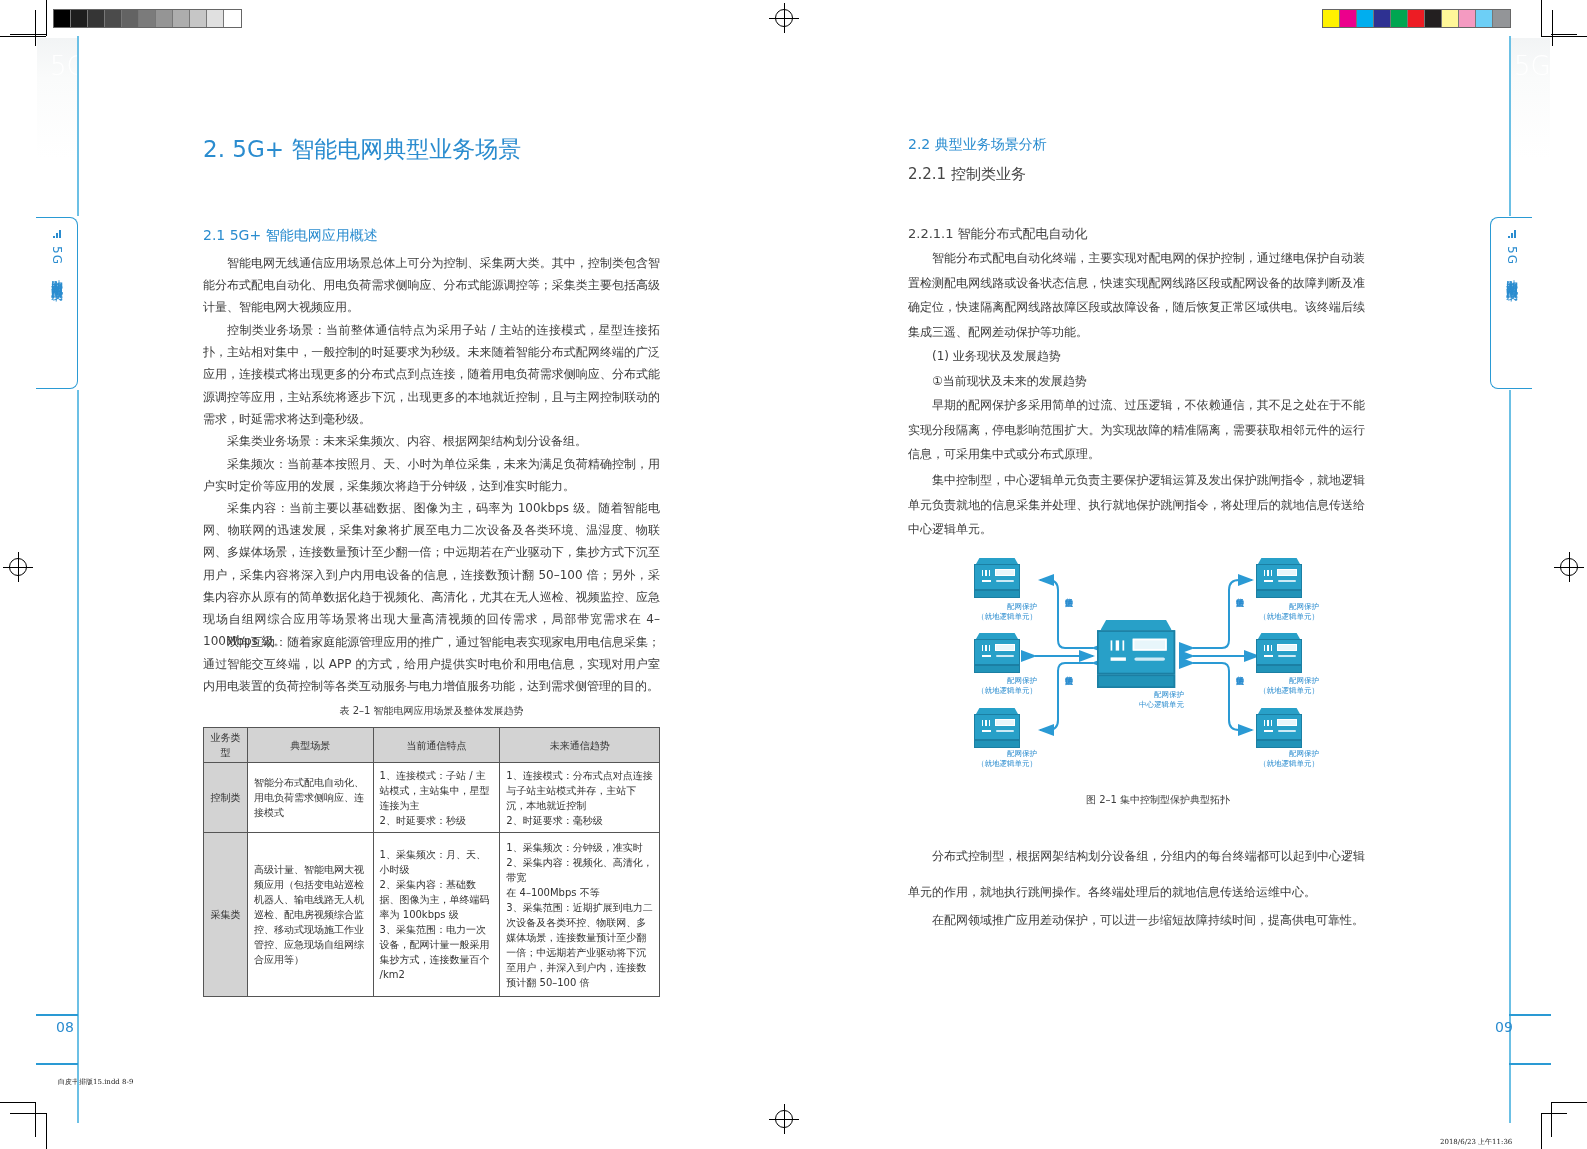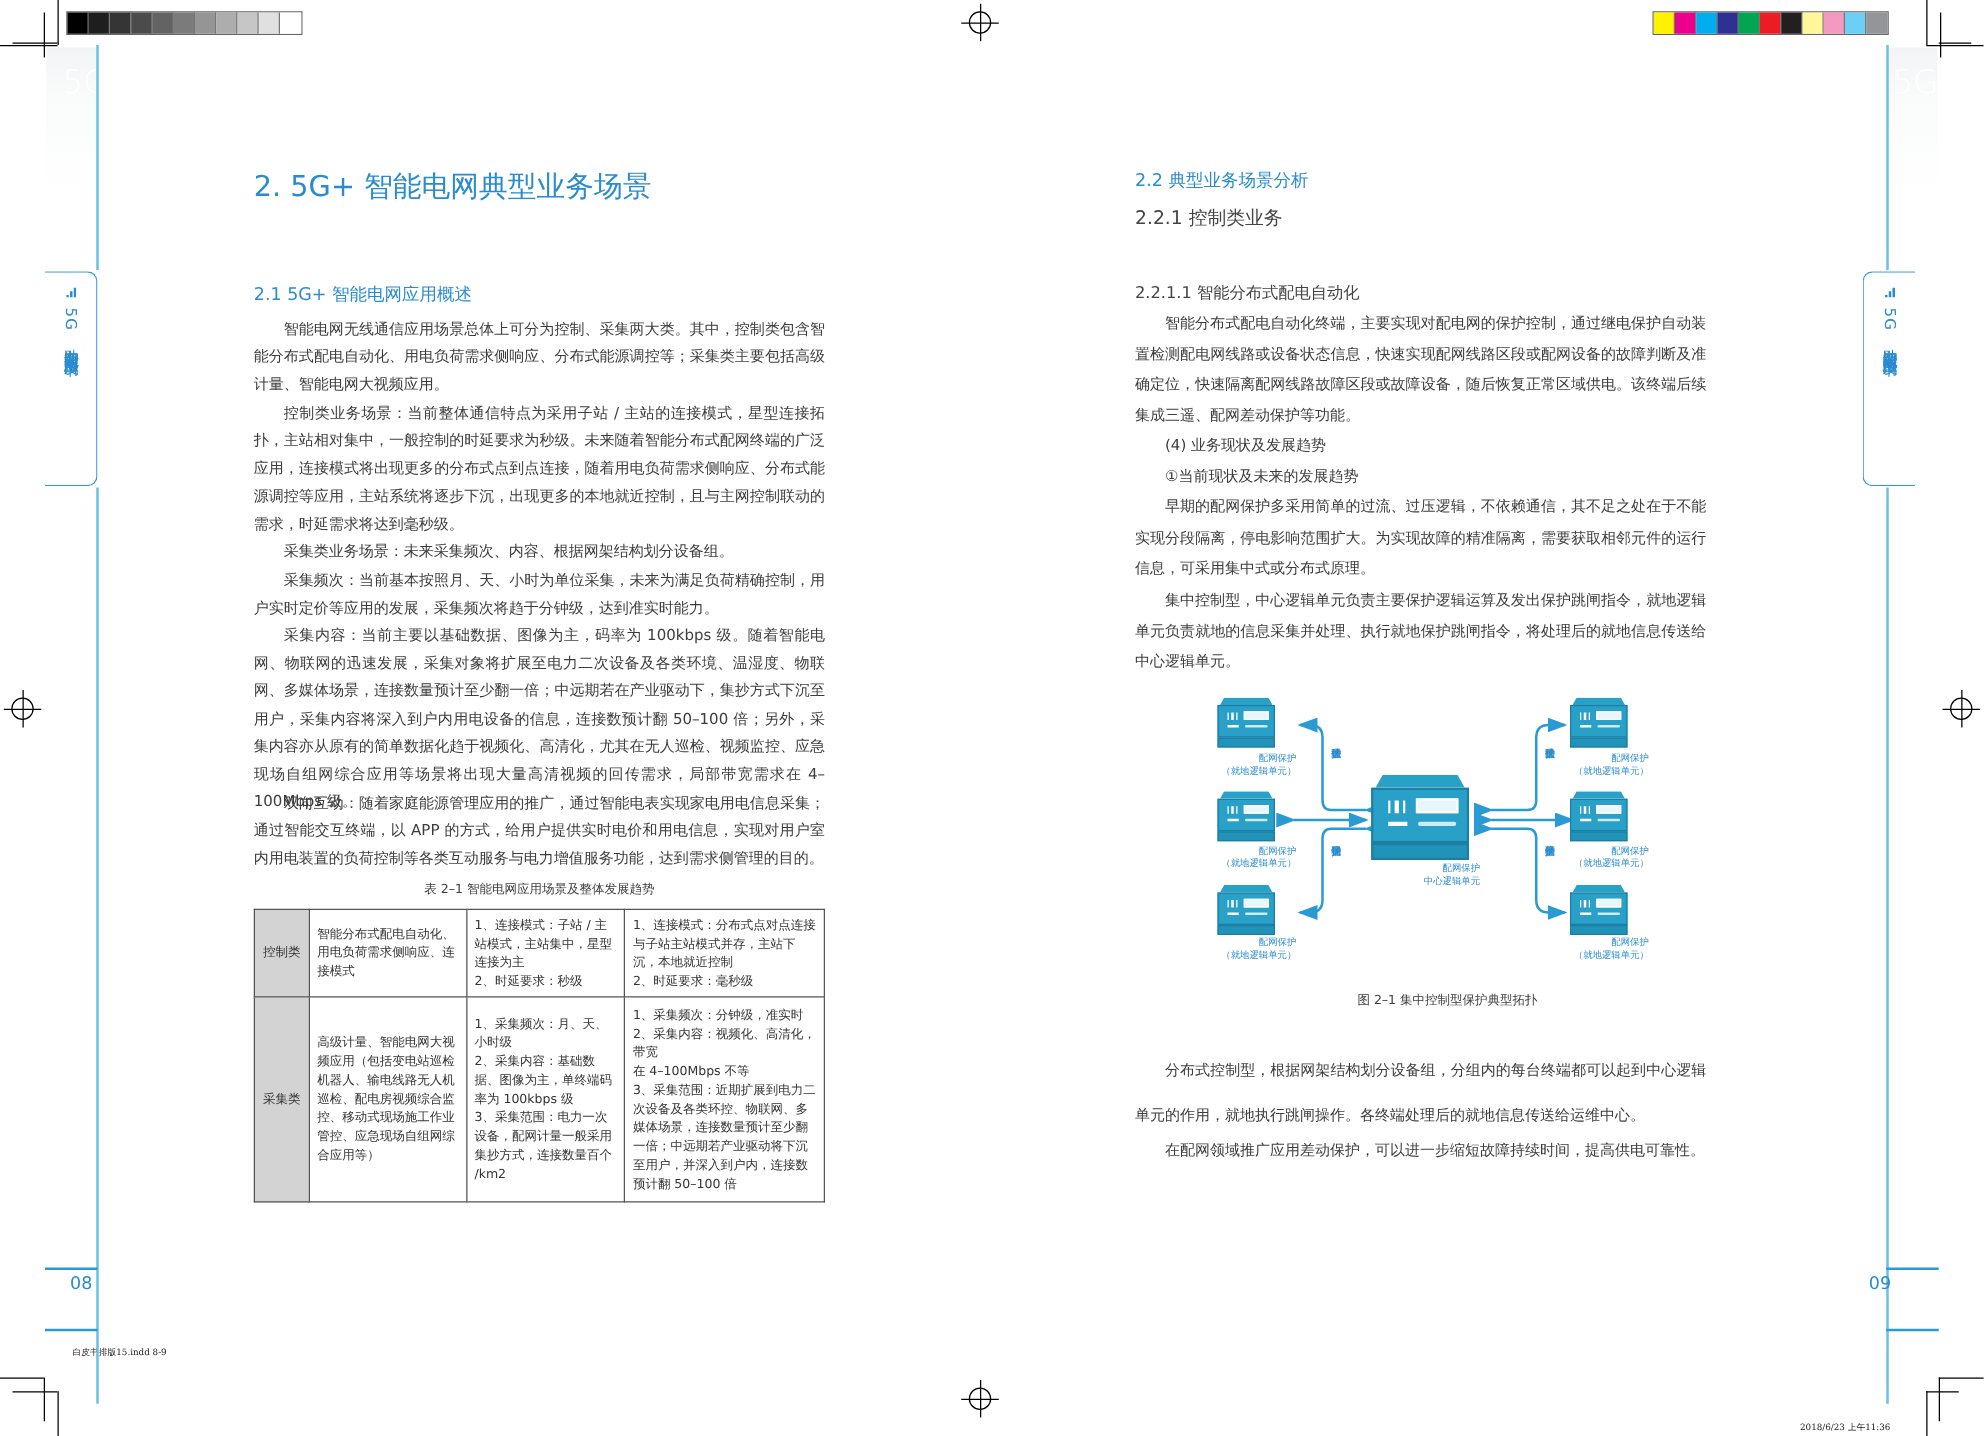--- a/index.html
+++ b/index.html
@@ -167,20 +167,26 @@
 <div class="caption" style="left:203px;top:704px;width:457px">表 2–1 智能电网应用场景及整体发展趋势</div>
 
 <table class="t" style="left:203px;top:727px;width:457px">
   <colgroup>
       <col style="width:44px">
       <col style="width:126px">
       <col style="width:127px">
       <col style="width:160px">
     </colgroup>
   <tbody>
+      <tr>
+    <th>业务类型</th>
+    <th>典型场景</th>
+    <th>当前通信特点</th>
+    <th>未来通信趋势</th>
+  </tr>
   <tr style="height:70px">
     <td class="type">控制类</td>
     <td>智能分布式配电自动化、用电负荷需求侧响应、连接模式</td>
     <td>
       <div>1、连接模式：子站 / 主站模式，主站集中，星型连接为主</div>
       <div>2、时延要求：秒级</div>
     </td>
     <td>
       <div>1、连接模式：分布式点对点连接与子站主站模式并存，主站下沉，本地就近控制</div>
       <div>2、时延要求：毫秒级</div>
@@ -202,21 +208,21 @@
     </td>
   </tr>
 </tbody>
   </table>
 
 <div class="h2" style="left:908px;top:136px">2.2 典型业务场景分析</div>
 <div class="h3" style="left:908px;top:165px">2.2.1 控制类业务</div>
 <div class="h4" style="left:908px;top:225px">2.2.1.1 智能分布式配电自动化</div>
 
 <div class="para" style="left:908px;top:246px;width:457px;line-height:24.5px">智能分布式配电自动化终端，主要实现对配电网的保护控制，通过继电保护自动装置检测配电网线路或设备状态信息，快速实现配网线路区段或配网设备的故障判断及准确定位，快速隔离配网线路故障区段或故障设备，随后恢复正常区域供电。该终端后续集成三遥、配网差动保护等功能。</div>
-<div class="para" style="left:908px;top:344px;width:457px;line-height:24.5px">(4) 业务现状及发展趋势</div>
+<div class="para" style="left:908px;top:344px;width:457px;line-height:24.5px">(1) 业务现状及发展趋势</div>
 <div class="para" style="left:908px;top:369px;width:457px;line-height:24.5px">①当前现状及未来的发展趋势</div>
 <div class="para" style="left:908px;top:393px;width:457px;line-height:24.5px">早期的配网保护多采用简单的过流、过压逻辑，不依赖通信，其不足之处在于不能实现分段隔离，停电影响范围扩大。为实现故障的精准隔离，需要获取相邻元件的运行信息，可采用集中式或分布式原理。</div>
 <div class="para" style="left:908px;top:468px;width:457px;line-height:24.5px">集中控制型，中心逻辑单元负责主要保护逻辑运算及发出保护跳闸指令，就地逻辑单元负责就地的信息采集并处理、执行就地保护跳闸指令，将处理后的就地信息传送给中心逻辑单元。</div>
 
 <div class="abs" style="left:960px;top:550px;width:360px;height:225px">
   <svg class="abs" style="left:0;top:0" width="360" height="225" viewBox="0 0 360 225">
     <defs>
         <marker id="ah" markerWidth="8" markerHeight="6" refX="7" refY="3" orient="auto">
           <path d="M0,0 L8,3 L0,6 z" fill="#2a9ad4"></path>
         </marker>

